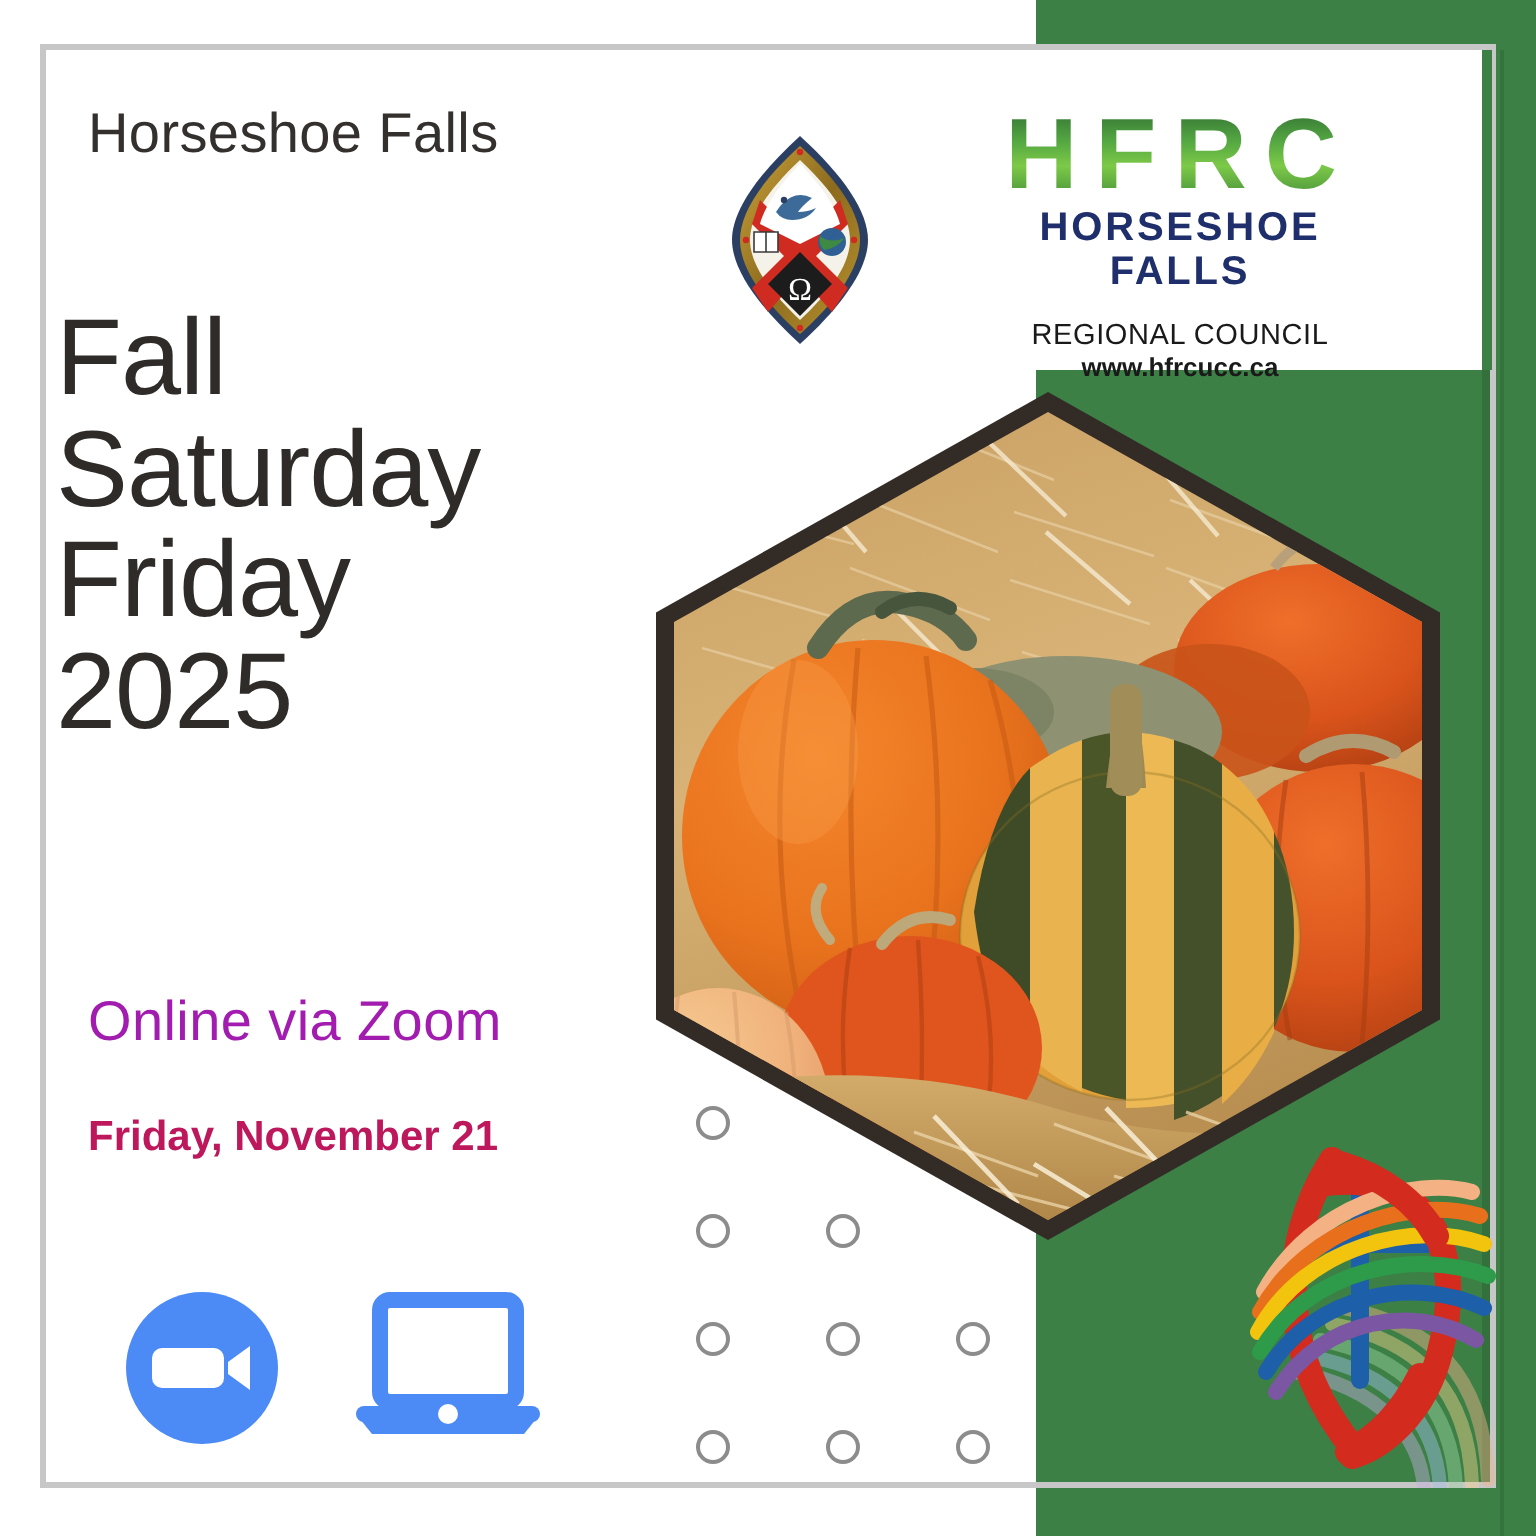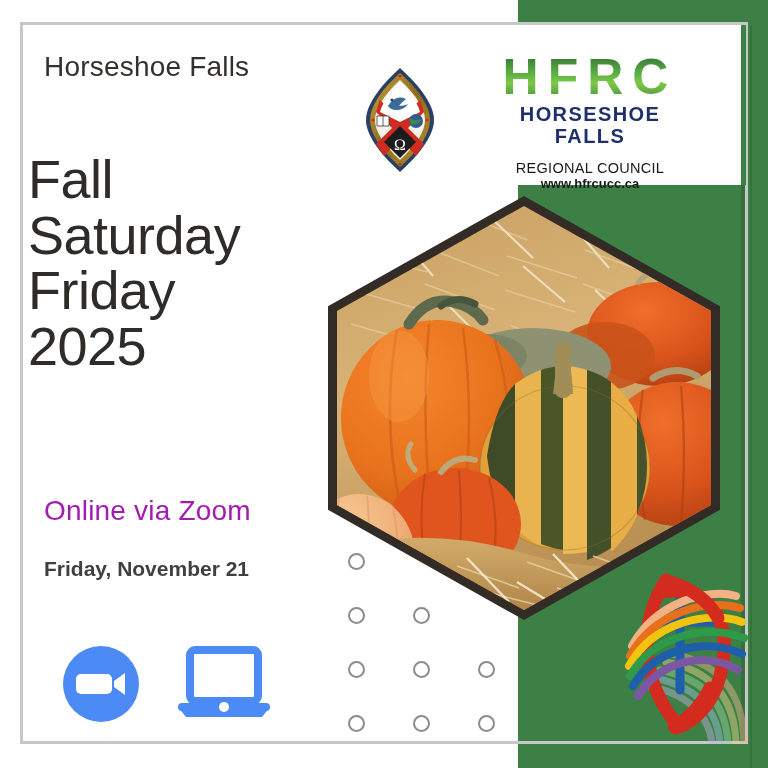--- a/index.html
+++ b/index.html
@@ -88,21 +88,21 @@
     line-height:1.03; letter-spacing:-0.5px;
   }
   .headline .hl-line{ display:block; white-space:nowrap; }
   .subtitle{
     position:absolute; left:44px; top:495px;
     font-size:28px; font-weight:400; color:#a21caf;
     letter-spacing:.2px;
   }
   .dates{
     position:absolute; left:44px; top:555px;
-    font-size:21px; font-weight:700; color:#404040;
+    font-size:21px; font-weight:700; color:#be185d;
     line-height:1.35;
   }
   .dates span{ display:block; white-space:nowrap; }
 
   
   .icons-row{
     position:absolute; left:62px; top:645px;
     display:flex; align-items:center; gap:36px;
   }
   .zoom-icon{ width:78px; height:78px; display:block; }

